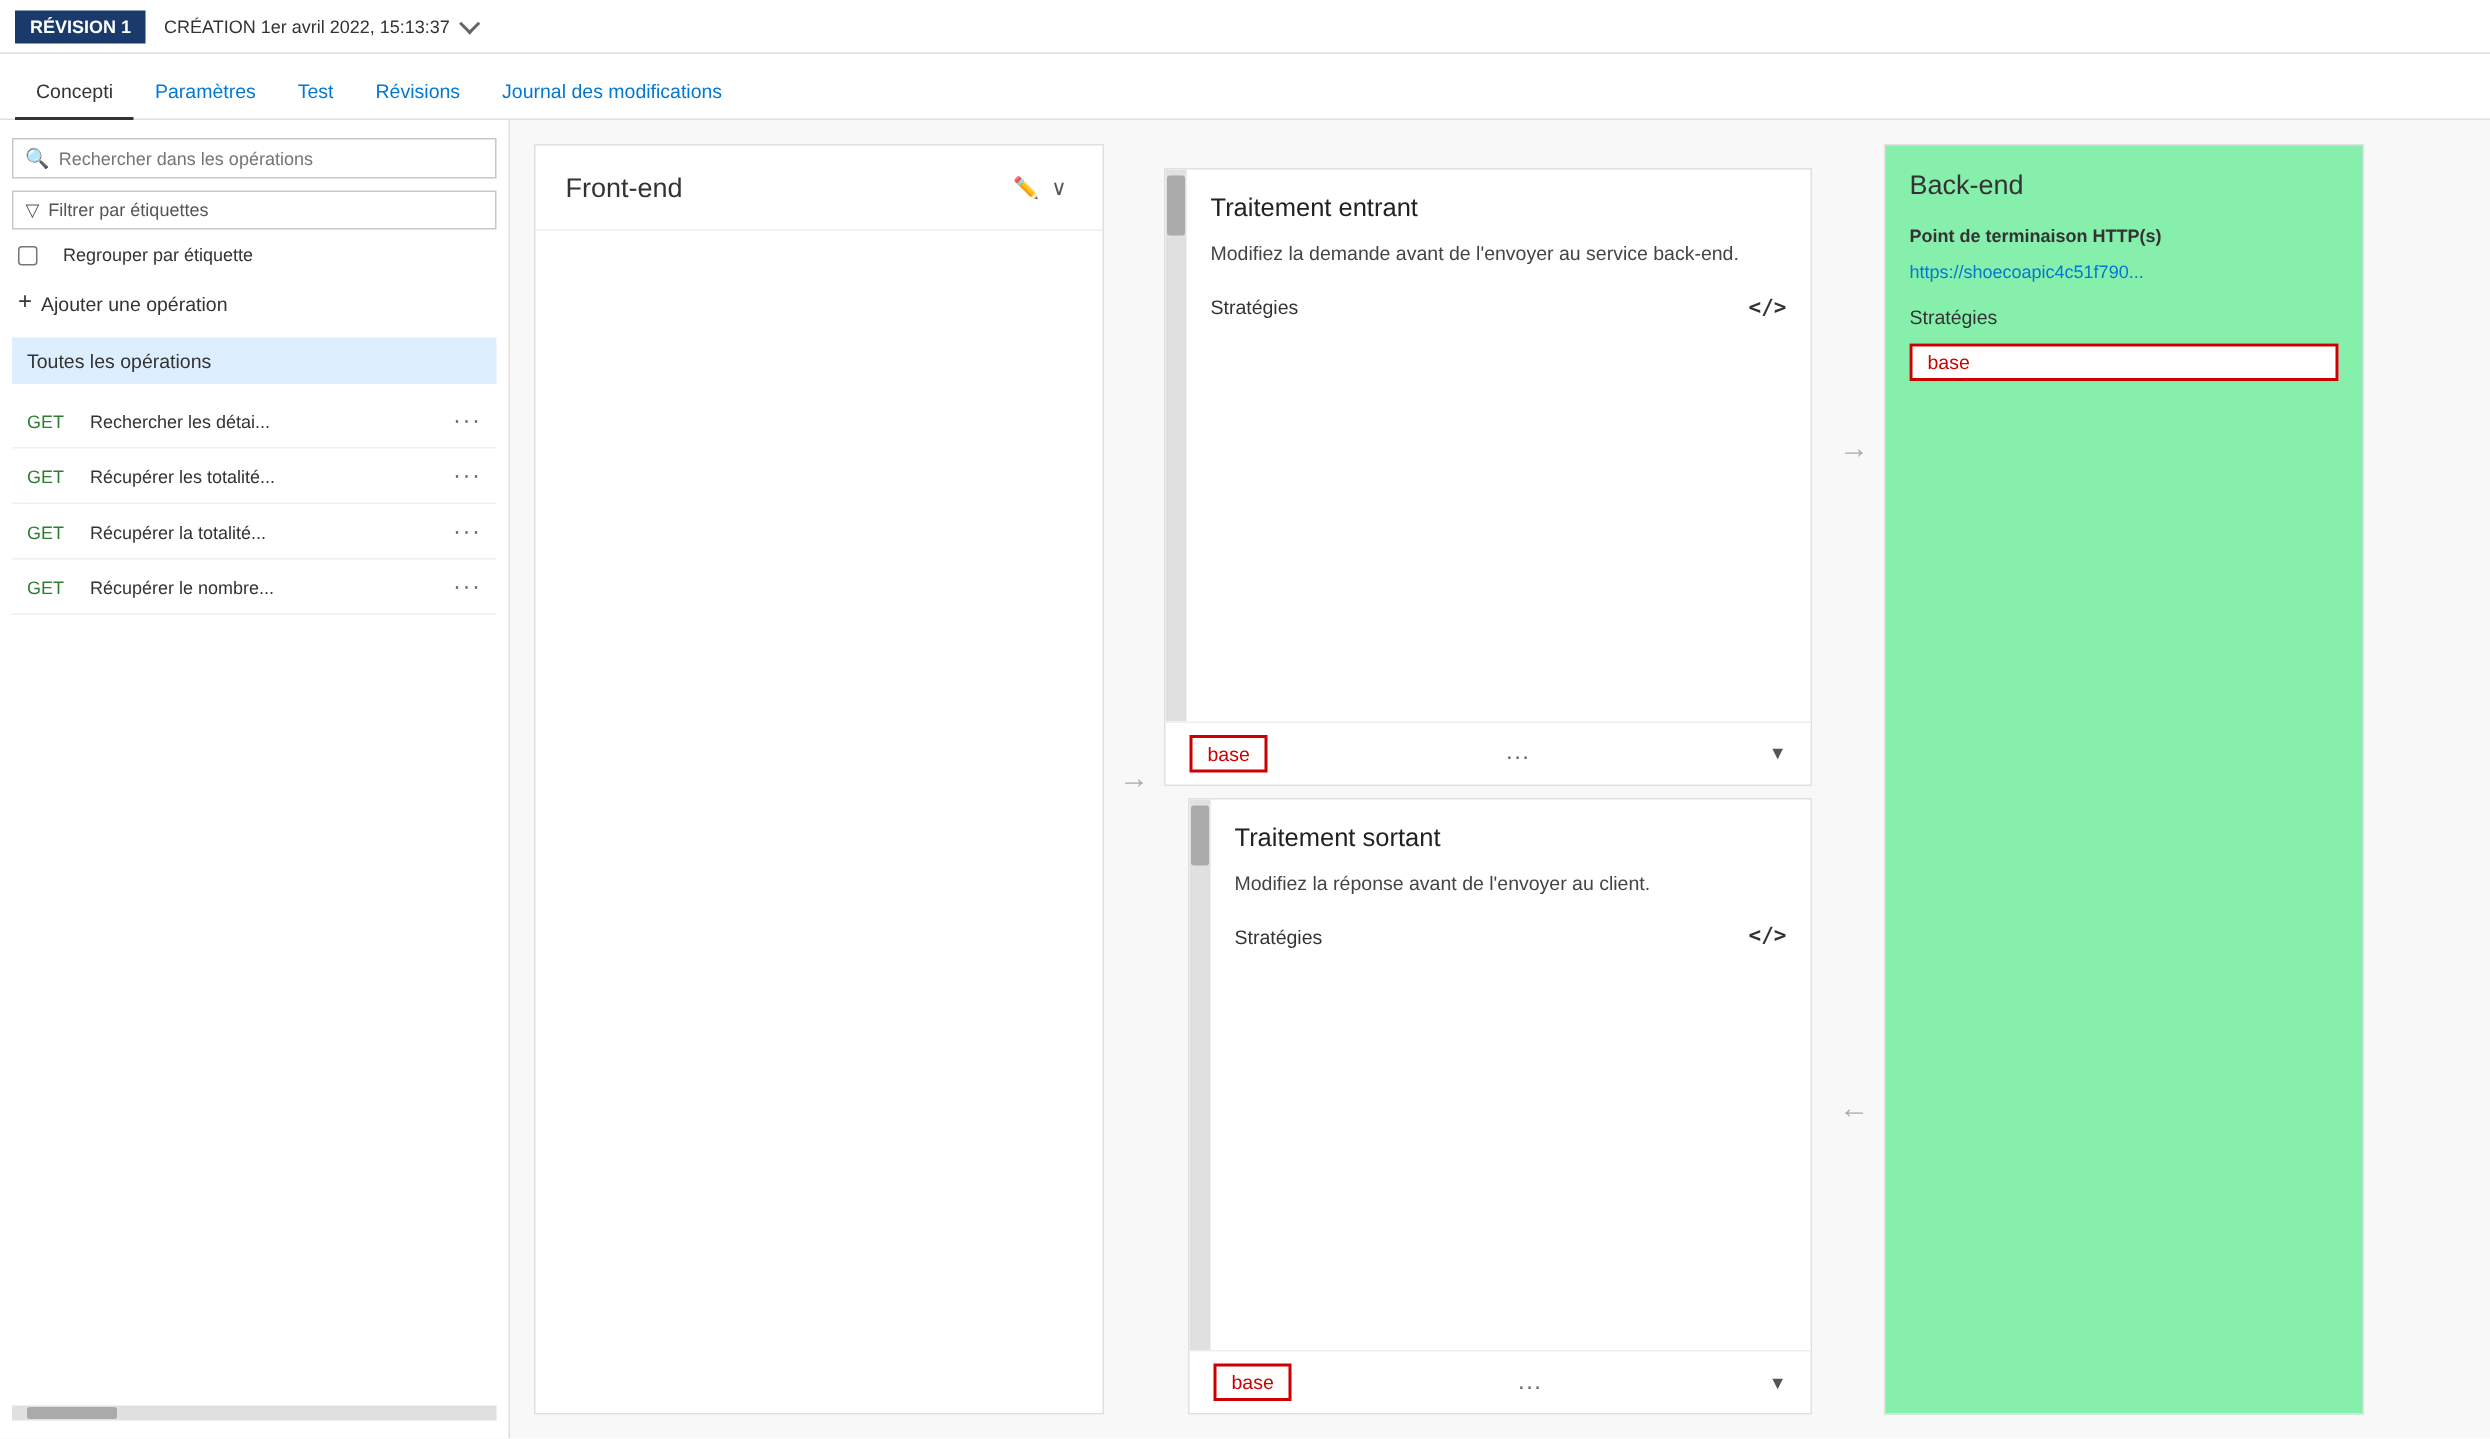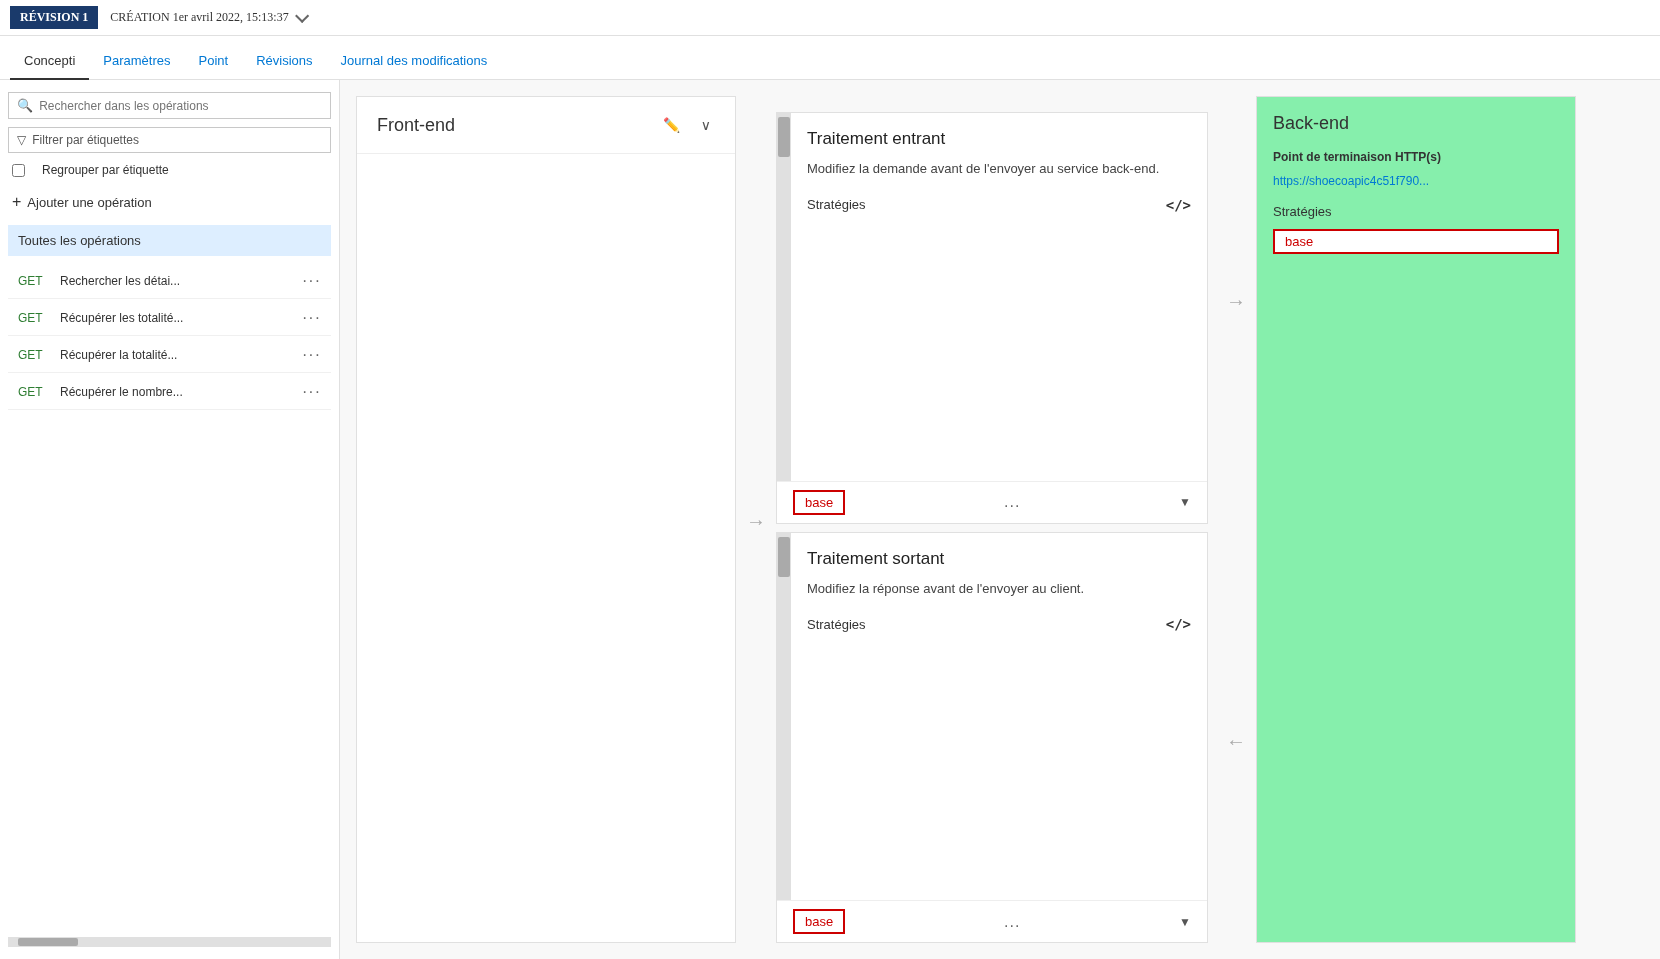--- a/index.html
+++ b/index.html
@@ -6,21 +6,20 @@
     body { font-family: 'Segoe UI', Arial, sans-serif; font-size: 13px; background: #fff; color: #333; height: 959px; overflow: hidden; }
 
     
     .top-bar {
       display: flex;
       align-items: center;
       background: #fff;
       height: 36px;
       padding: 0 10px;
       border-bottom: 1px solid #e0e0e0;
-      font-family: Liberation Serif, serif;
     }
     .revision-badge {
       background: #1a3a6b;
       color: #fff;
       font-size: 12px;
       font-weight: 700;
       padding: 4px 10px;
       margin-right: 12px;
       white-space: nowrap;
     }
@@ -167,21 +166,20 @@
       background: #fff;
       border: 1px solid #e0e0e0;
       margin: 16px 0 16px 16px;
       display: flex;
       flex-direction: column;
     }
     .panel-header {
       display: flex;
       align-items: center;
       padding: 16px 20px;
-      gap: 12px;
       border-bottom: 1px solid #eee;
     }
     .panel-title { font-size: 18px; font-weight: 400; flex: 1; }
     .icon-btn {
       cursor: pointer;
       color: #555;
       font-size: 14px;
       padding: 4px;
     }
     .panel-content-title {
@@ -220,21 +218,21 @@
       border: 1px solid #e0e0e0;
       margin: 32px 8px 4px 0;
       background: #fff;
       overflow: hidden;
     }
     .outbound-box {
       flex: 1;
       display: flex;
       flex-direction: column;
       border: 1px solid #e0e0e0;
-      margin: 4px 8px 16px 0;
+      margin: 4px 8px 16px 16px;
       background: #fff;
       overflow: hidden;
     }
 
     .box-with-scroll {
       display: flex;
       flex: 1;
       overflow: hidden;
     }
     .box-content {
@@ -298,21 +296,21 @@
 </div>
 
 <div class="tabs">
   <div class="tab active">
     <span>Concepti</span>
   </div>
   <div class="tab" style="color:#0078d4">
     <span>Paramètres</span>
   </div>
   <div class="tab" style="color:#0078d4">
-    <span>Point</span>
+    <span>Test</span>
   </div>
   <div class="tab" style="color:#0078d4">
     <span>Révisions</span>
   </div>
   <div class="tab" style="color:#0078d4">
     <span>Journal des modifications</span>
   </div>
 </div>
 
 <div class="main-layout">

